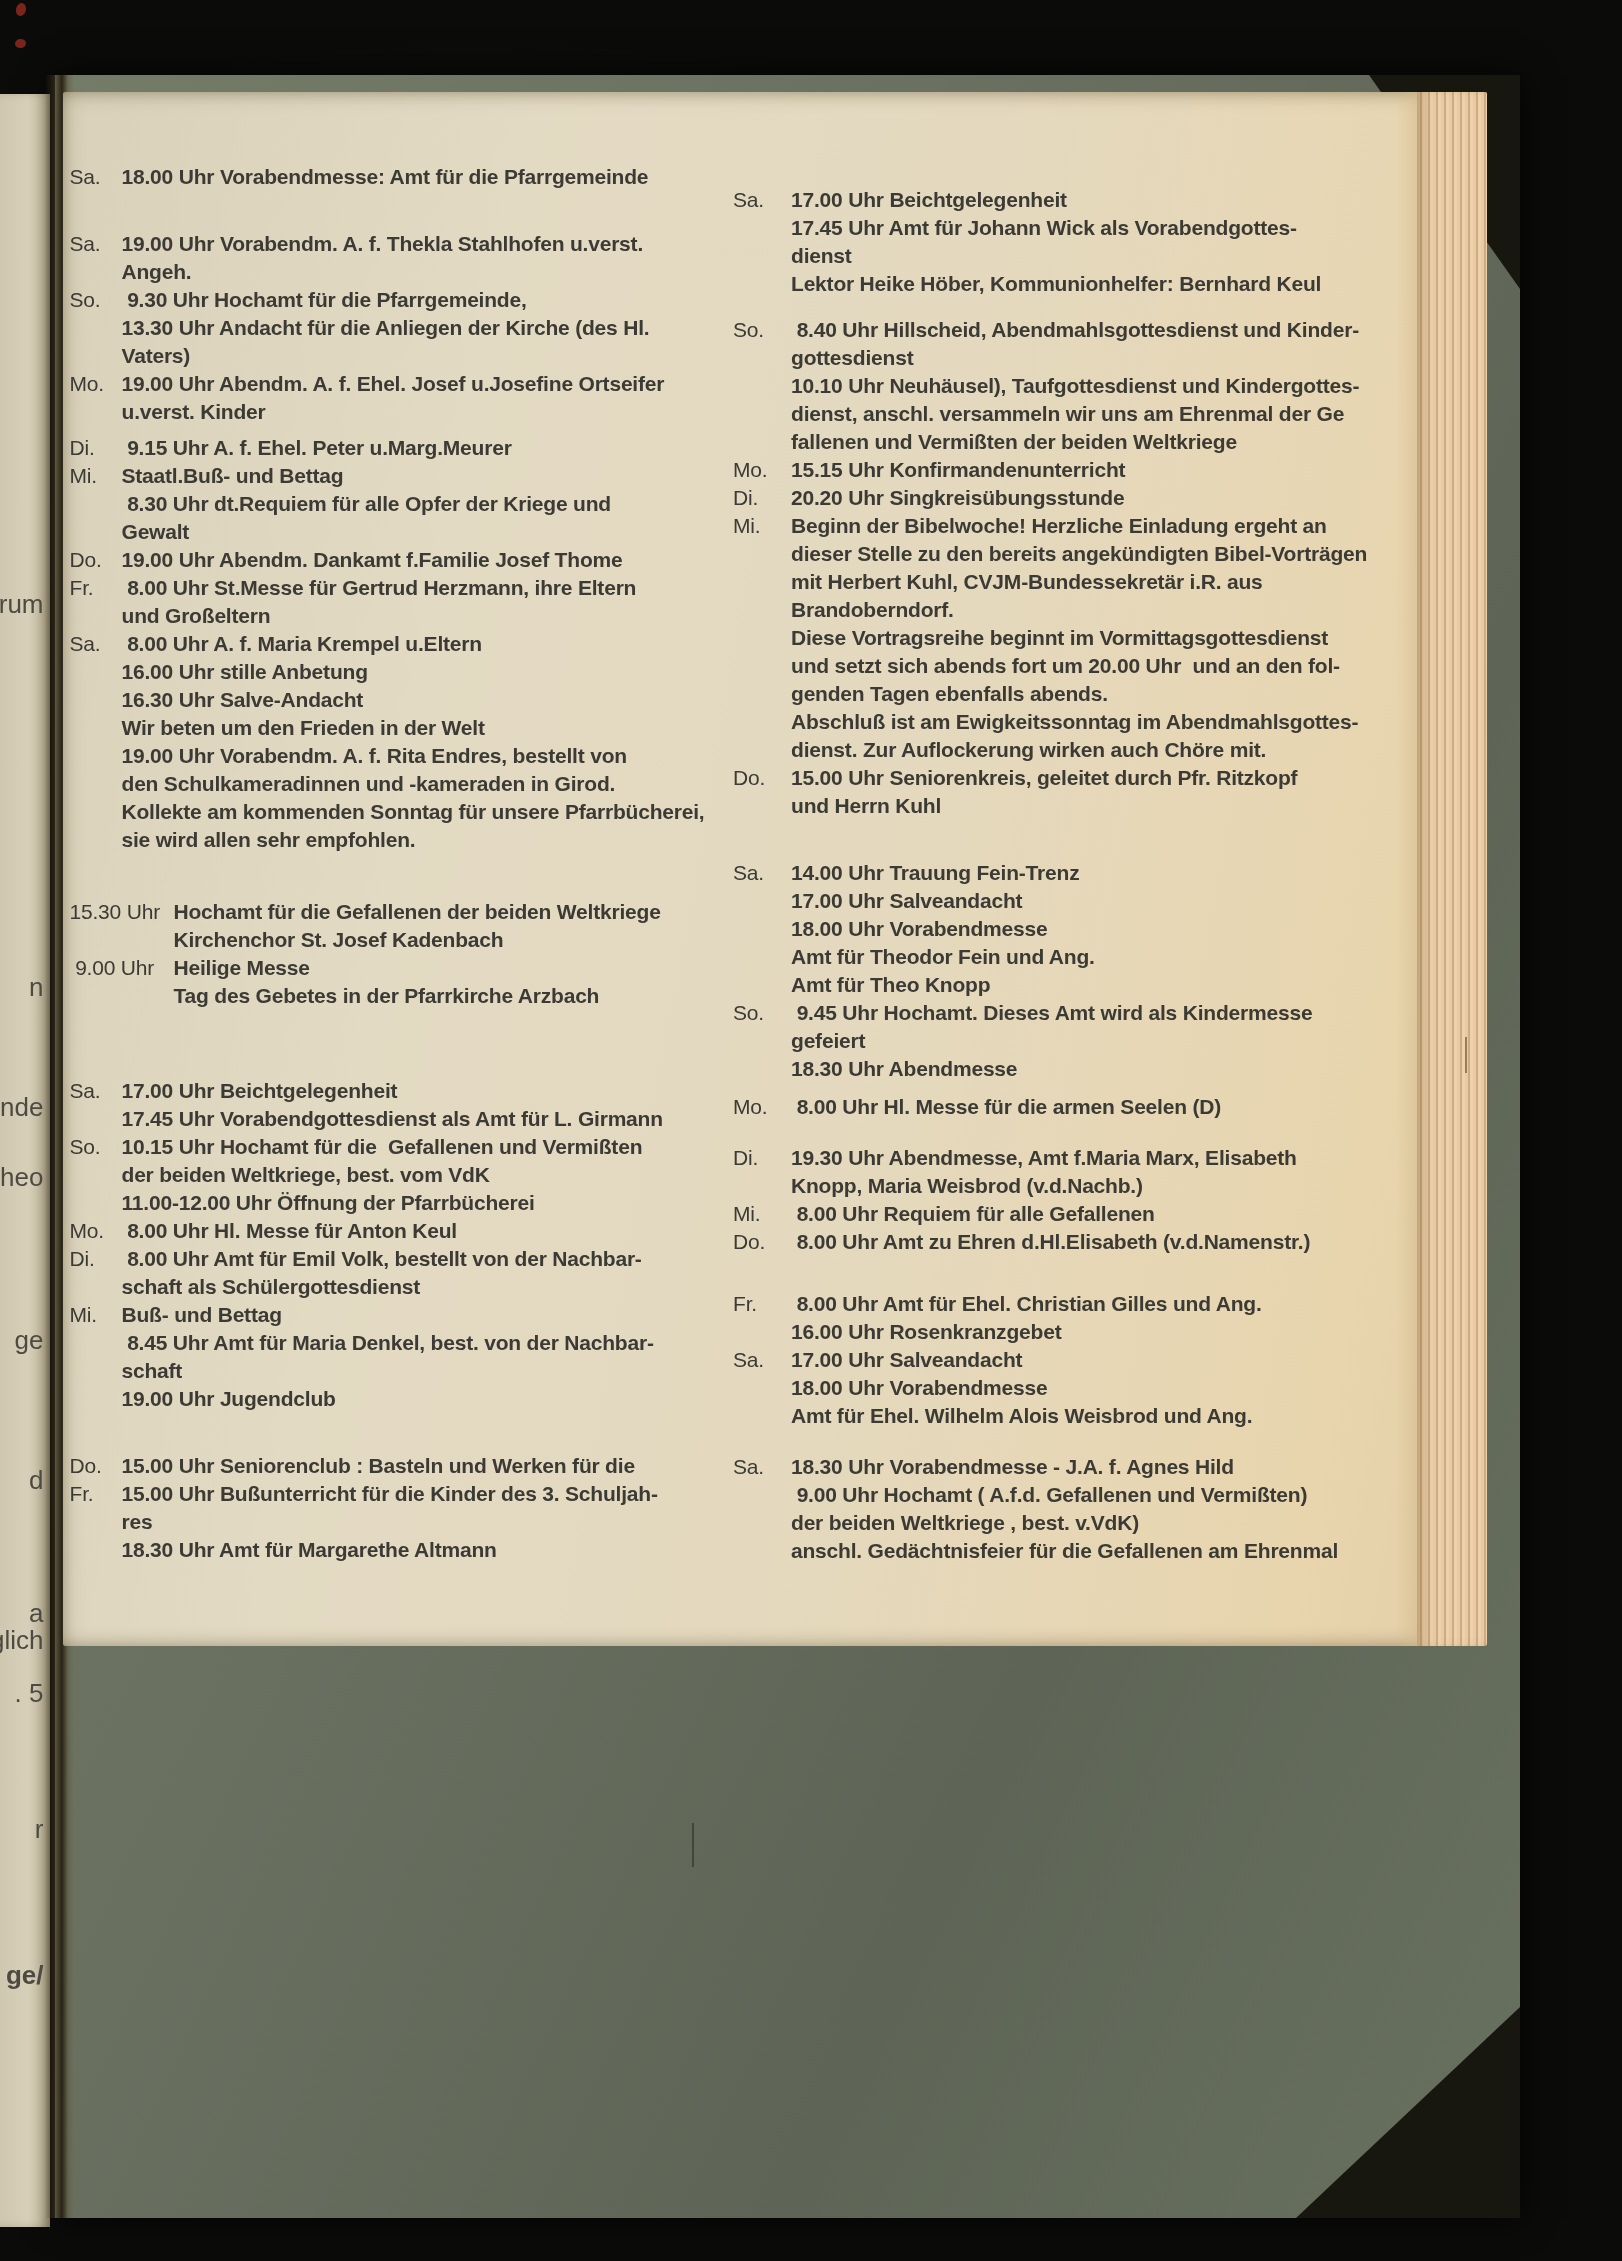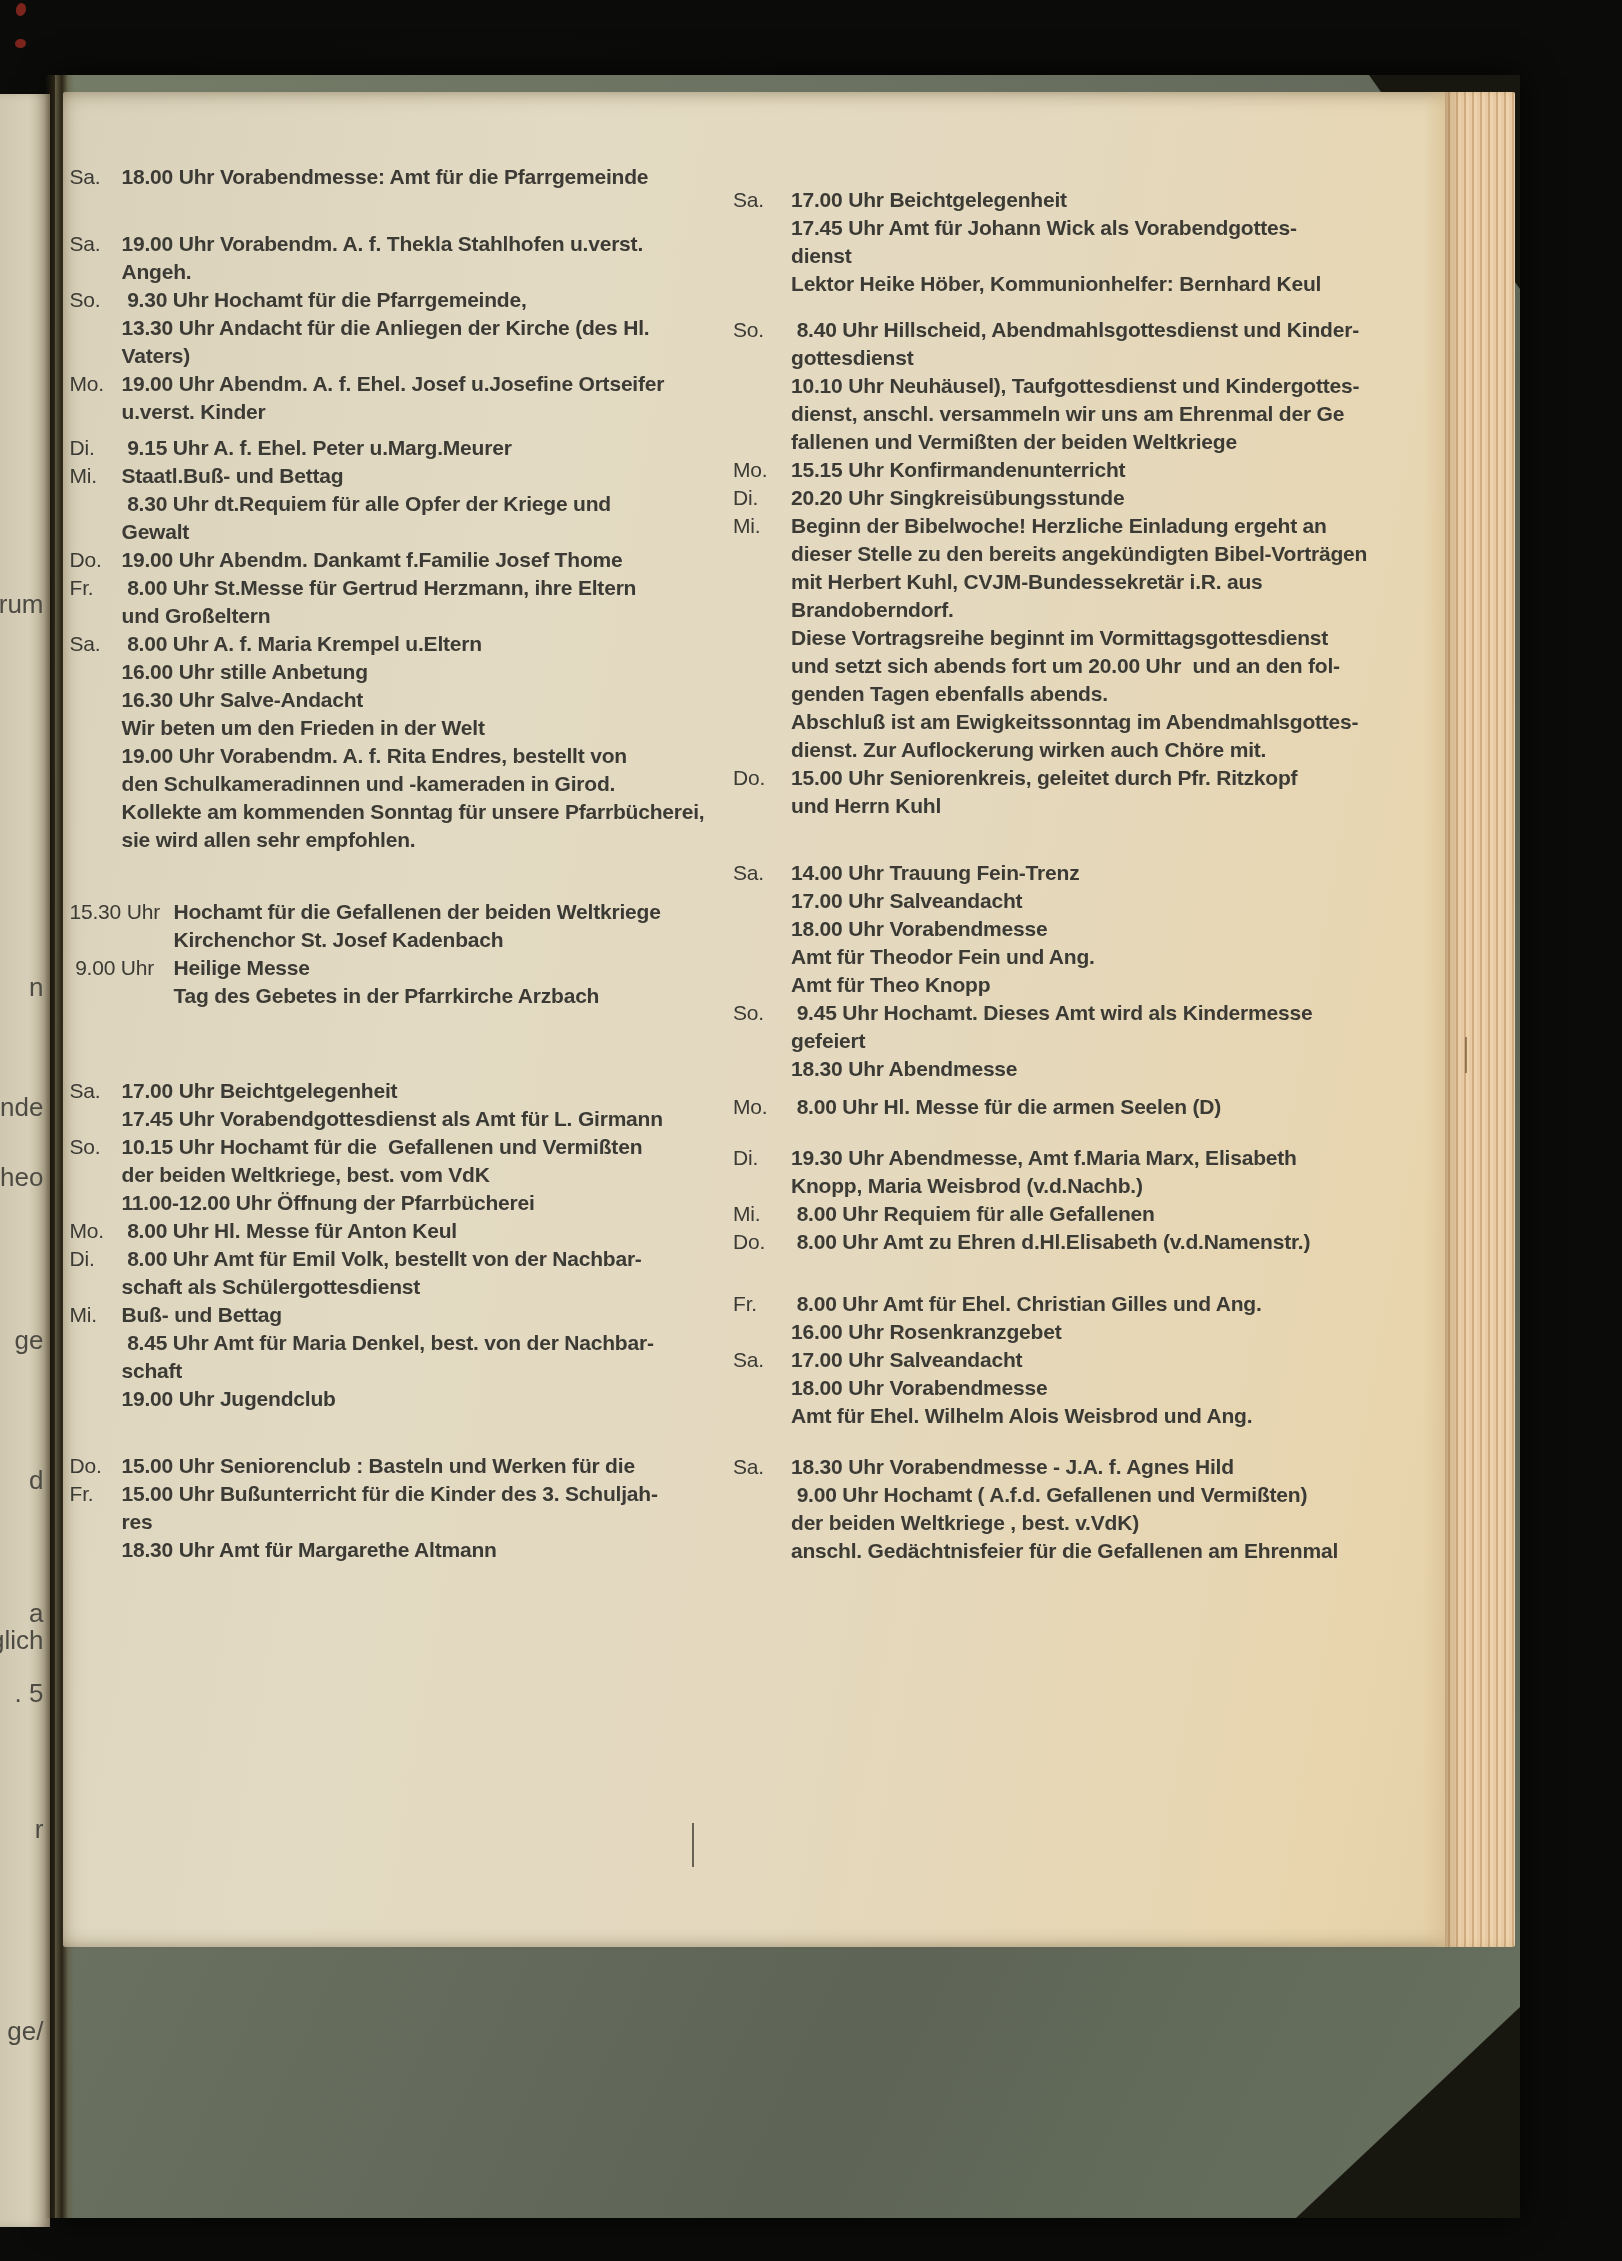--- a/index.html
+++ b/index.html
@@ -33,24 +33,23 @@
     background:linear-gradient(90deg,#cfc7af 0%,var(--facing_page) 55%,#beb49a 100%);
     box-shadow:inset -9.7px 0 13px -6.5px rgba(45,34,16,.6);
   }
   .frag{position:absolute;right:6.5px;font-size:26px;line-height:19.5px;color:#4c4a42;white-space:pre;}
   .gutter{
     position:absolute;left:45px;top:75px;width:29px;height:2143px;
     background:linear-gradient(90deg,rgba(58,48,26,0) 0%,rgba(74,62,36,.55) 35%,rgba(34,27,13,.9) 58%,rgba(90,76,46,.35) 80%,rgba(58,48,26,0) 100%);
   }
   
   .paper{
-    position:absolute;left:63px;top:92px;width:1424px;height:1855px;border-radius:2.4px;
+    position:absolute;left:63px;top:92px;width:1424px;height:1554px;border-radius:2.4px;
     background:linear-gradient(100deg,#d9d1ba 0%,var(--paper) 28%,#e4d9bf 55%,var(--paper_warm_edge) 88%,#e2cda6 100%);
     box-shadow:inset 0 11.4px 19.5px -13px rgba(80,64,30,.5), inset 11.4px 0 23px -16px rgba(80,64,30,.55), inset 0 -11.4px 19.5px -13px rgba(80,64,30,.45);
-    padding-left:28px;
   }
   .fore-edge{
     position:absolute;right:0;top:0;width:70px;height:100%;border-radius:0 2.4px 2.4px 0;
     background:repeating-linear-gradient(90deg,var(--fore_edge_light) 0 3.2px,var(--fore_edge_dark) 3.2px 4.9px,#edd2ab 4.9px 8px);
     box-shadow:inset 11.4px 0 13px -6.5px rgba(125,94,52,.45);
   }
   .fore-edge::before{content:"";position:absolute;left:-21px;top:0;width:21px;height:100%;
     background:linear-gradient(90deg,rgba(226,205,166,0),rgba(214,186,140,.55));}
   
   .col{position:absolute;color:var(--ink);font-size:21px;line-height:28px;letter-spacing:-0.2px;}
@@ -85,21 +84,21 @@
       <div class="frag" style="top: 501px;">rum</div>
       <div class="frag" style="top: 884px;">n</div>
       <div class="frag" style="top: 1004px;">nde</div>
       <div class="frag" style="top: 1074px;">heo</div>
       <div class="frag" style="top: 1192px; margin-top: 45px;">ge</div>
       <div class="frag" style="top: 1377px;">d</div>
       <div class="frag" style="top: 1510px;">a</div>
       <div class="frag" style="top: 1537px;">öglich</div>
       <div class="frag" style="top: 1590px;">. 5</div>
       <div class="frag" style="top: 1726px;">r</div>
-      <div class="frag" style="top: 1928px;">ge/</div>
+      <div class="frag" style="top: 1872px; font-weight: bold;">ge/</div>
     </div>
   <div class="gutter"></div>
 
   <div class="paper">
     <div class="fore-edge"></div>
 
     <div class="col col-left">
 
     <div class="metaline"></div>
         <div class="entry">

